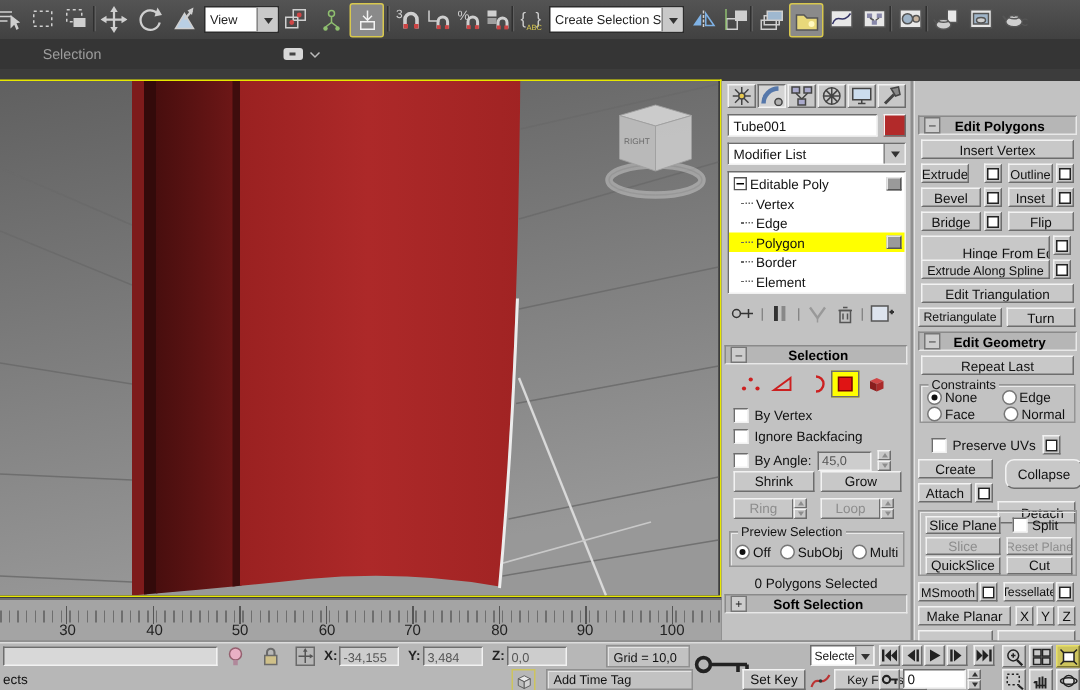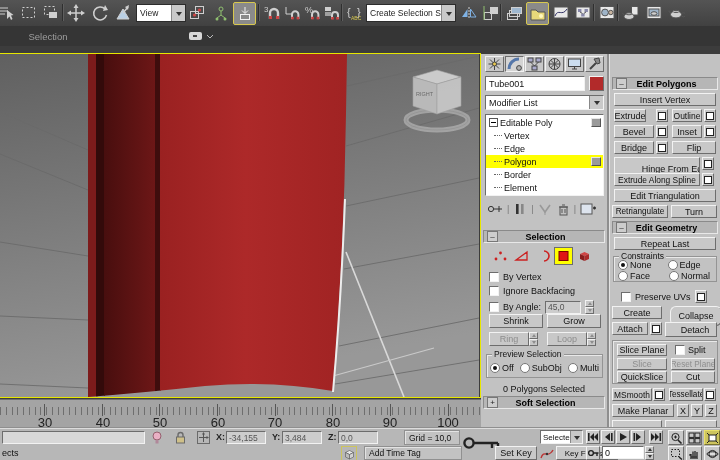--- a/index.html
+++ b/index.html
@@ -77,21 +77,21 @@
   .sob{width:17px;height:16px;display:flex;align-items:center;justify-content:center;
     border:1px solid transparent;}
   .sob.on{background:#ffff00;border:1px solid #6d6d6d;}
   
   #ruler{left:0;top:399px;width:481px;height:28px;background:#a4a4a4;
     border-top:1px solid #6f6f6f;box-sizing:border-box;}
   #ruler .ticks{position:absolute;left:0;top:7px;width:481px;height:8px;
     background:repeating-linear-gradient(90deg,#6e6e6e 0 1px,transparent 1px 5.77px);}
   #ruler .ticksM{position:absolute;left:44px;top:4px;width:437px;height:12px;
     background:repeating-linear-gradient(90deg,#565656 0 1px,transparent 1px 57.7px);}
-  .rnum{position:absolute;top:15px;font-size:13px;color:#222;transform:translateX(-50%);}
+  .rnum{position:absolute;top:15px;font-size:10px;color:#222;transform:translateX(-50%);}
   
   #statusbar{left:0;top:427px;width:720px;height:33px;background:#b7b7b7;
     border-top:1px solid #8f8f8f;box-shadow:inset 0 1px 0 #dcdcdc;}
   .srow{position:absolute;left:0;width:720px;height:16px;}
   .coordlbl{font-size:9px;font-weight:bold;color:#222;}
   .coordfield{height:13px;background:#cdcdcd;border:1px solid;
     border-color:#6d6d6d #f2f2f2 #f2f2f2 #6d6d6d;box-sizing:border-box;
     display:flex;align-items:center;padding:0 2px;color:#555;font-size:8.5px;}
   .flatbox{background:#c2c2c2;border:1px solid #909090;box-shadow:inset 1px 1px 0 #e3e3e3;
     display:flex;align-items:center;box-sizing:border-box;font-size:8.5px;padding:0 4px;}
@@ -669,21 +669,21 @@
       <span>Create</span>
       </div>
     <div class="abs btn3d" style="left:189px;top:252px;width:52px;height:20px;border-radius:6px;">
       <span>Collapse</span>
       </div>
 
     <div class="abs btn3d" style="left:131px;top:268px;width:36px;height:13px;">
       <span>Attach</span>
       </div>
     <span class="abs sbox" style="left:169px;top:268px;height:13px;"></span>
-    <div class="abs btn3d" style="left:184px;top:268px;width:52px;height:15px;padding-left:8px;">
+    <div class="abs btn3d" style="left:184px;top:280px;width:52px;height:15px;padding-left:8px;">
       <span>Detach</span>
       </div>
 
     <div class="grp" style="left:131px;top:286px;width:106px;height:44px;">
       <div class="abs btn3d" style="left:4px;top:3px;width:50px;height:12px;">
         <span>Slice Plane</span>
         </div>
       <span class="chk" style="position:absolute;left:62px;top:4px;"></span>
       <span class="lbl" style="position:absolute;left:75px;top:4px;">Split</span>
       <div class="abs btn3d dis" style="left:4px;top:17px;width:50px;height:12px;">

